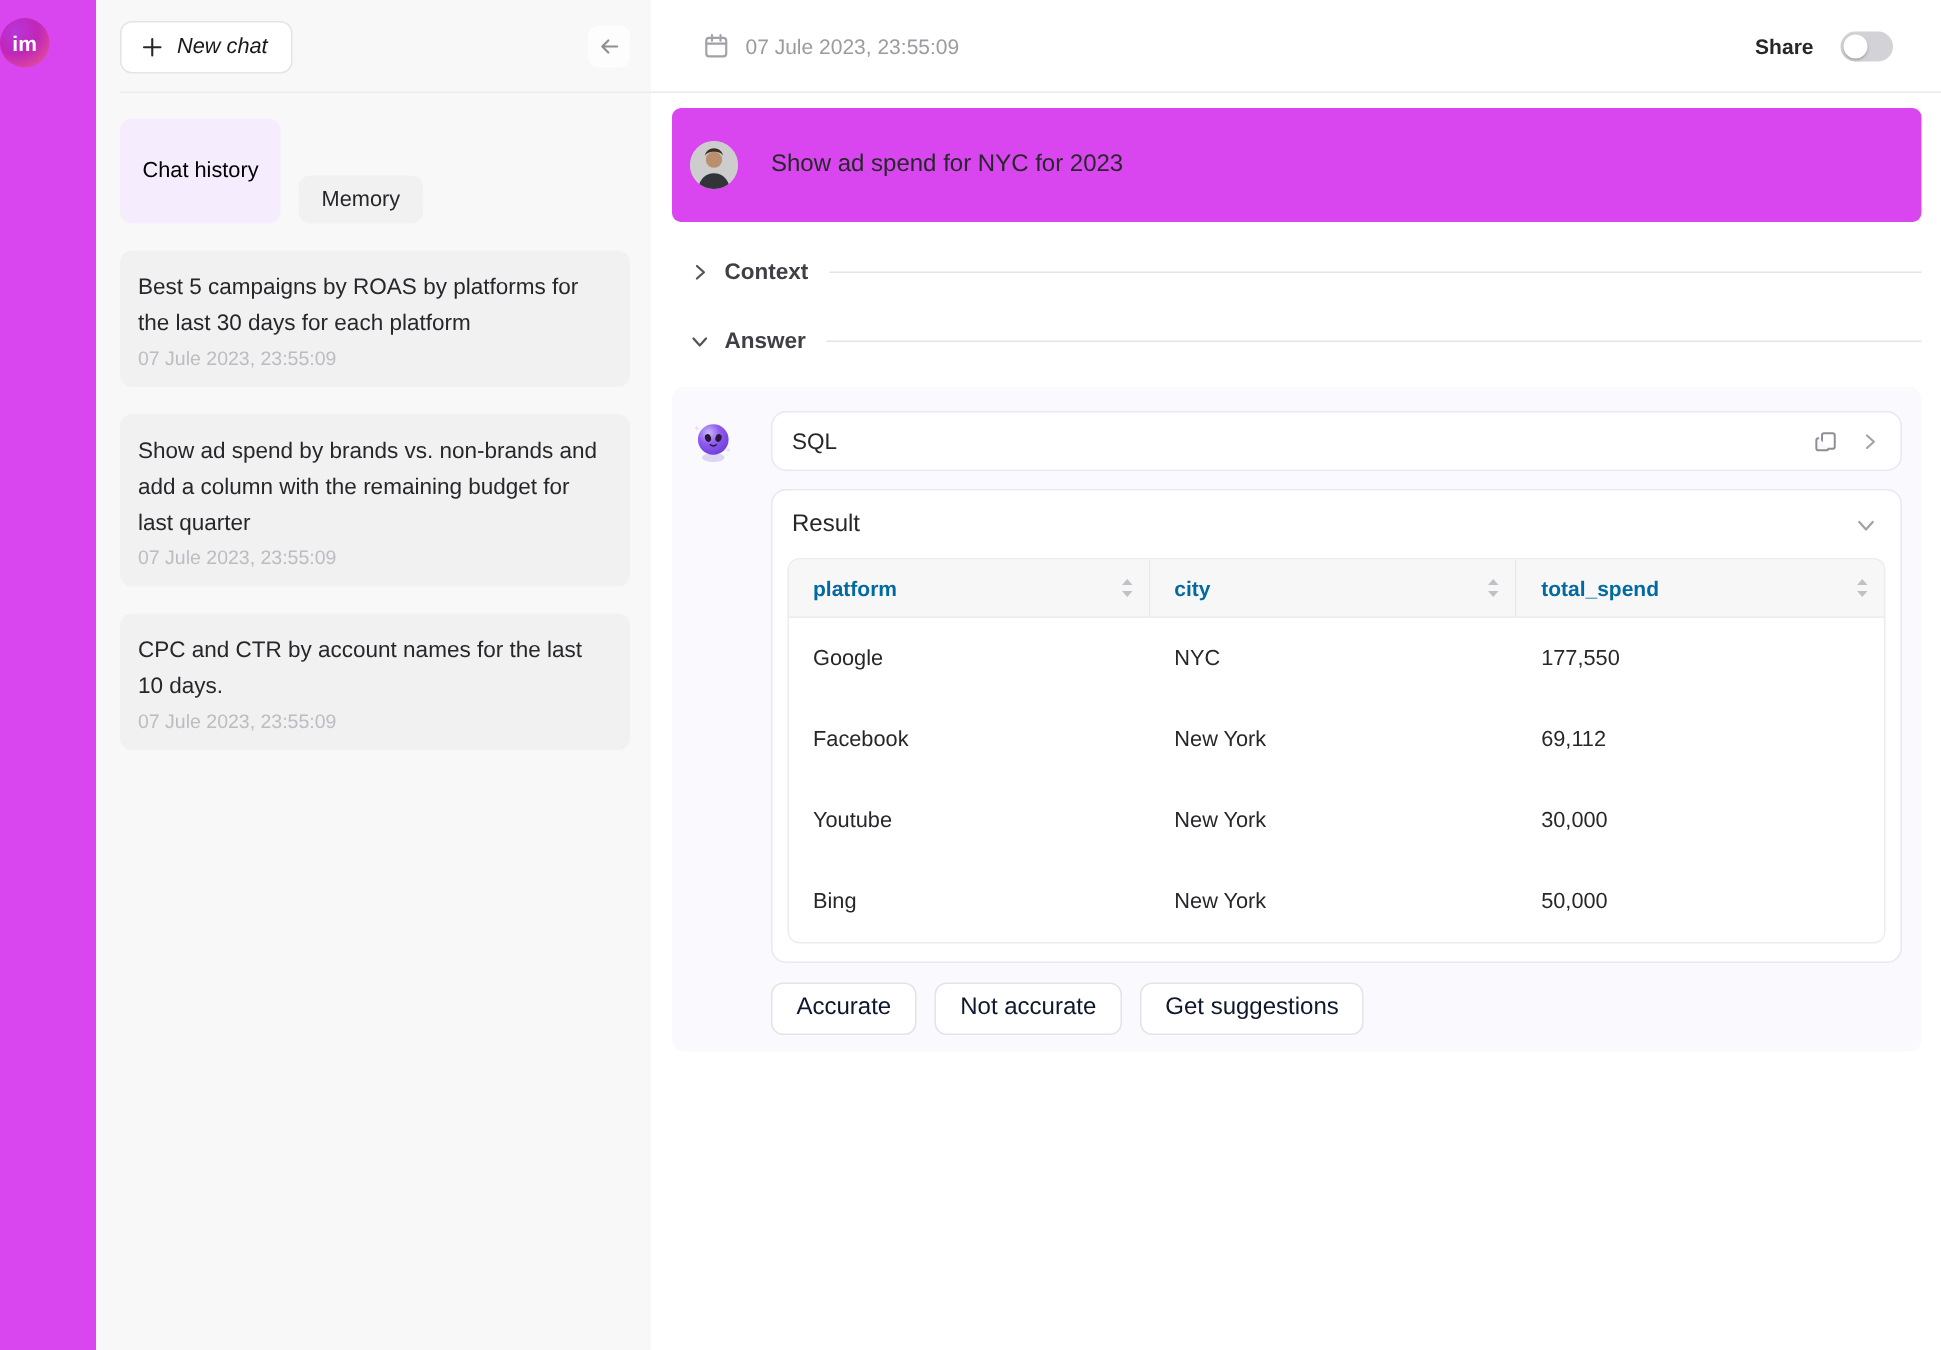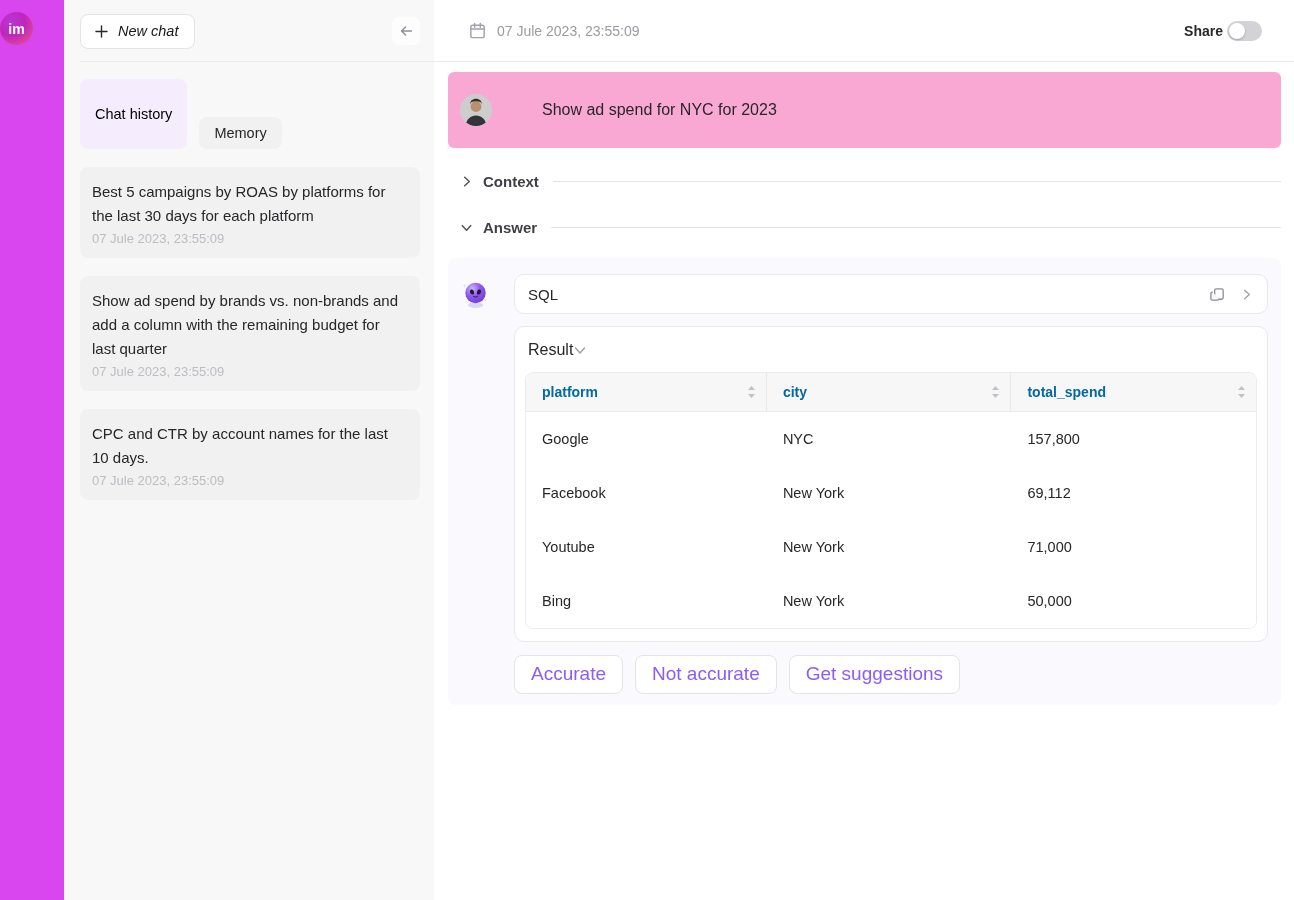--- a/index.html
+++ b/index.html
@@ -78,39 +78,38 @@
 
   
   .main { flex: 1; background: #ffffff; display: flex; flex-direction: column; }
   .main-header {
     height: 62px; flex: 0 0 62px;
     border-bottom: 1px solid #ebebee;
     display: flex; align-items: center;
     padding: 0 32px 0 34px;
   }
   .header-date { display: flex; align-items: center; gap: 10px; color: #9b9ba1; font-size: 14px; }
-  .header-right { margin-left: auto; display: flex; align-items: center; gap: 4px; text-align: right; }
+  .header-right { margin-left: auto; display: flex; align-items: center; gap: 18px; text-align: right; }
   .share-label { font-size: 14px; font-weight: 700; color: #27272a; }
   .toggle {
     width: 35px; height: 20px; border-radius: 10px; background: #d2d2d7;
     position: relative; cursor: pointer; border: none;
   }
   .toggle .knob {
     position: absolute; left: 2px; top: 2px;
     width: 16px; height: 16px; border-radius: 50%; background: #ffffff;
     box-shadow: 0 1px 2px rgba(0,0,0,.25);
   }
 
   .chat-scroll { padding: 10px 13px 0 14px; }
 
   .user-msg {
-    background: #f9a8d4; border-radius: 6px;
+    background: #d946ef; border-radius: 6px;
     height: 76px; display: flex; align-items: center;
     padding: 0 20px 0 12px;
-    gap: 28px;
   }
   .user-avatar {
     width: 32px; height: 32px; border-radius: 50%; overflow: hidden;
     flex: 0 0 32px; background: #cfcfcf;
   }
   .user-text { margin-left: 22px; font-size: 16px; color: #27272a; }
 
   .section-row {
     display: flex; align-items: center; gap: 10px;
     margin: 0 0 0 12px; height: 24px;
@@ -139,21 +138,21 @@
   .sql-label { font-size: 15px; color: #27272a; }
   .sql-icons { margin-left: auto; display: flex; align-items: center; gap: 14px; }
   .icon-btn { background: none; border: none; cursor: pointer; display: flex; align-items: center; padding: 0; }
 
   .result-card {
     margin-top: 12px; background: #ffffff;
     border: 1px solid #e9e7ef; border-radius: 10px;
     padding: 12px 10px 12px 10px;
   }
   .result-head {
-    display: flex; align-items: center; 
+    display: flex; align-items: center; justify-content: space-between;
     padding: 2px 6px 0 3px;
   }
   .result-title { font-size: 16px; color: #27272a; }
 
   table.result-table {
     margin-top: 13px; width: 100%;
     border-collapse: separate; border-spacing: 0;
     border: 1px solid #ececf0; border-radius: 8px;
     overflow: hidden;
   }
@@ -170,21 +169,21 @@
     font-size: 14.5px; color: #27272a;
     padding: 17px 10px 17px 16px; line-height: 20px;
     background: #ffffff;
   }
   .result-table th:nth-child(1), .result-table td:nth-child(1) { width: 33%; }
   .result-table th:nth-child(2), .result-table td:nth-child(2) { width: 33.5%; }
 
   .actions { display: flex; gap: 12px; margin-top: 13px; }
   .action-btn {
     background: #ffffff; border: 1px solid #e4e4e7; border-radius: 8px;
-    padding: 7px 16px 8px 16px; font-size: 19px; color: #8b5cf6;
+    padding: 7px 16px 8px 16px; font-size: 16px; color: #0f172a;
     font-family: inherit; cursor: pointer;
   }
 
   svg { display: block; }
 </style>
 </head>
 <body>
 
 <aside class="rail">
   <div class="logo">im</div>
@@ -372,31 +371,31 @@
                         </svg>
                     </span>
                   </span>
                 </th>
               </tr>
             </thead>
             <tbody>
               <tr>
                 <td>Google</td>
                 <td>NYC</td>
-                <td>157,800</td>
+                <td>177,550</td>
               </tr>
               <tr>
                 <td>Facebook</td>
                 <td>New York</td>
                 <td>69,112</td>
               </tr>
               <tr>
                 <td>Youtube</td>
                 <td>New York</td>
-                <td>71,000</td>
+                <td>30,000</td>
               </tr>
               <tr>
                 <td>Bing</td>
                 <td>New York</td>
                 <td>50,000</td>
               </tr>
             </tbody>
           </table>
         </div>
 

